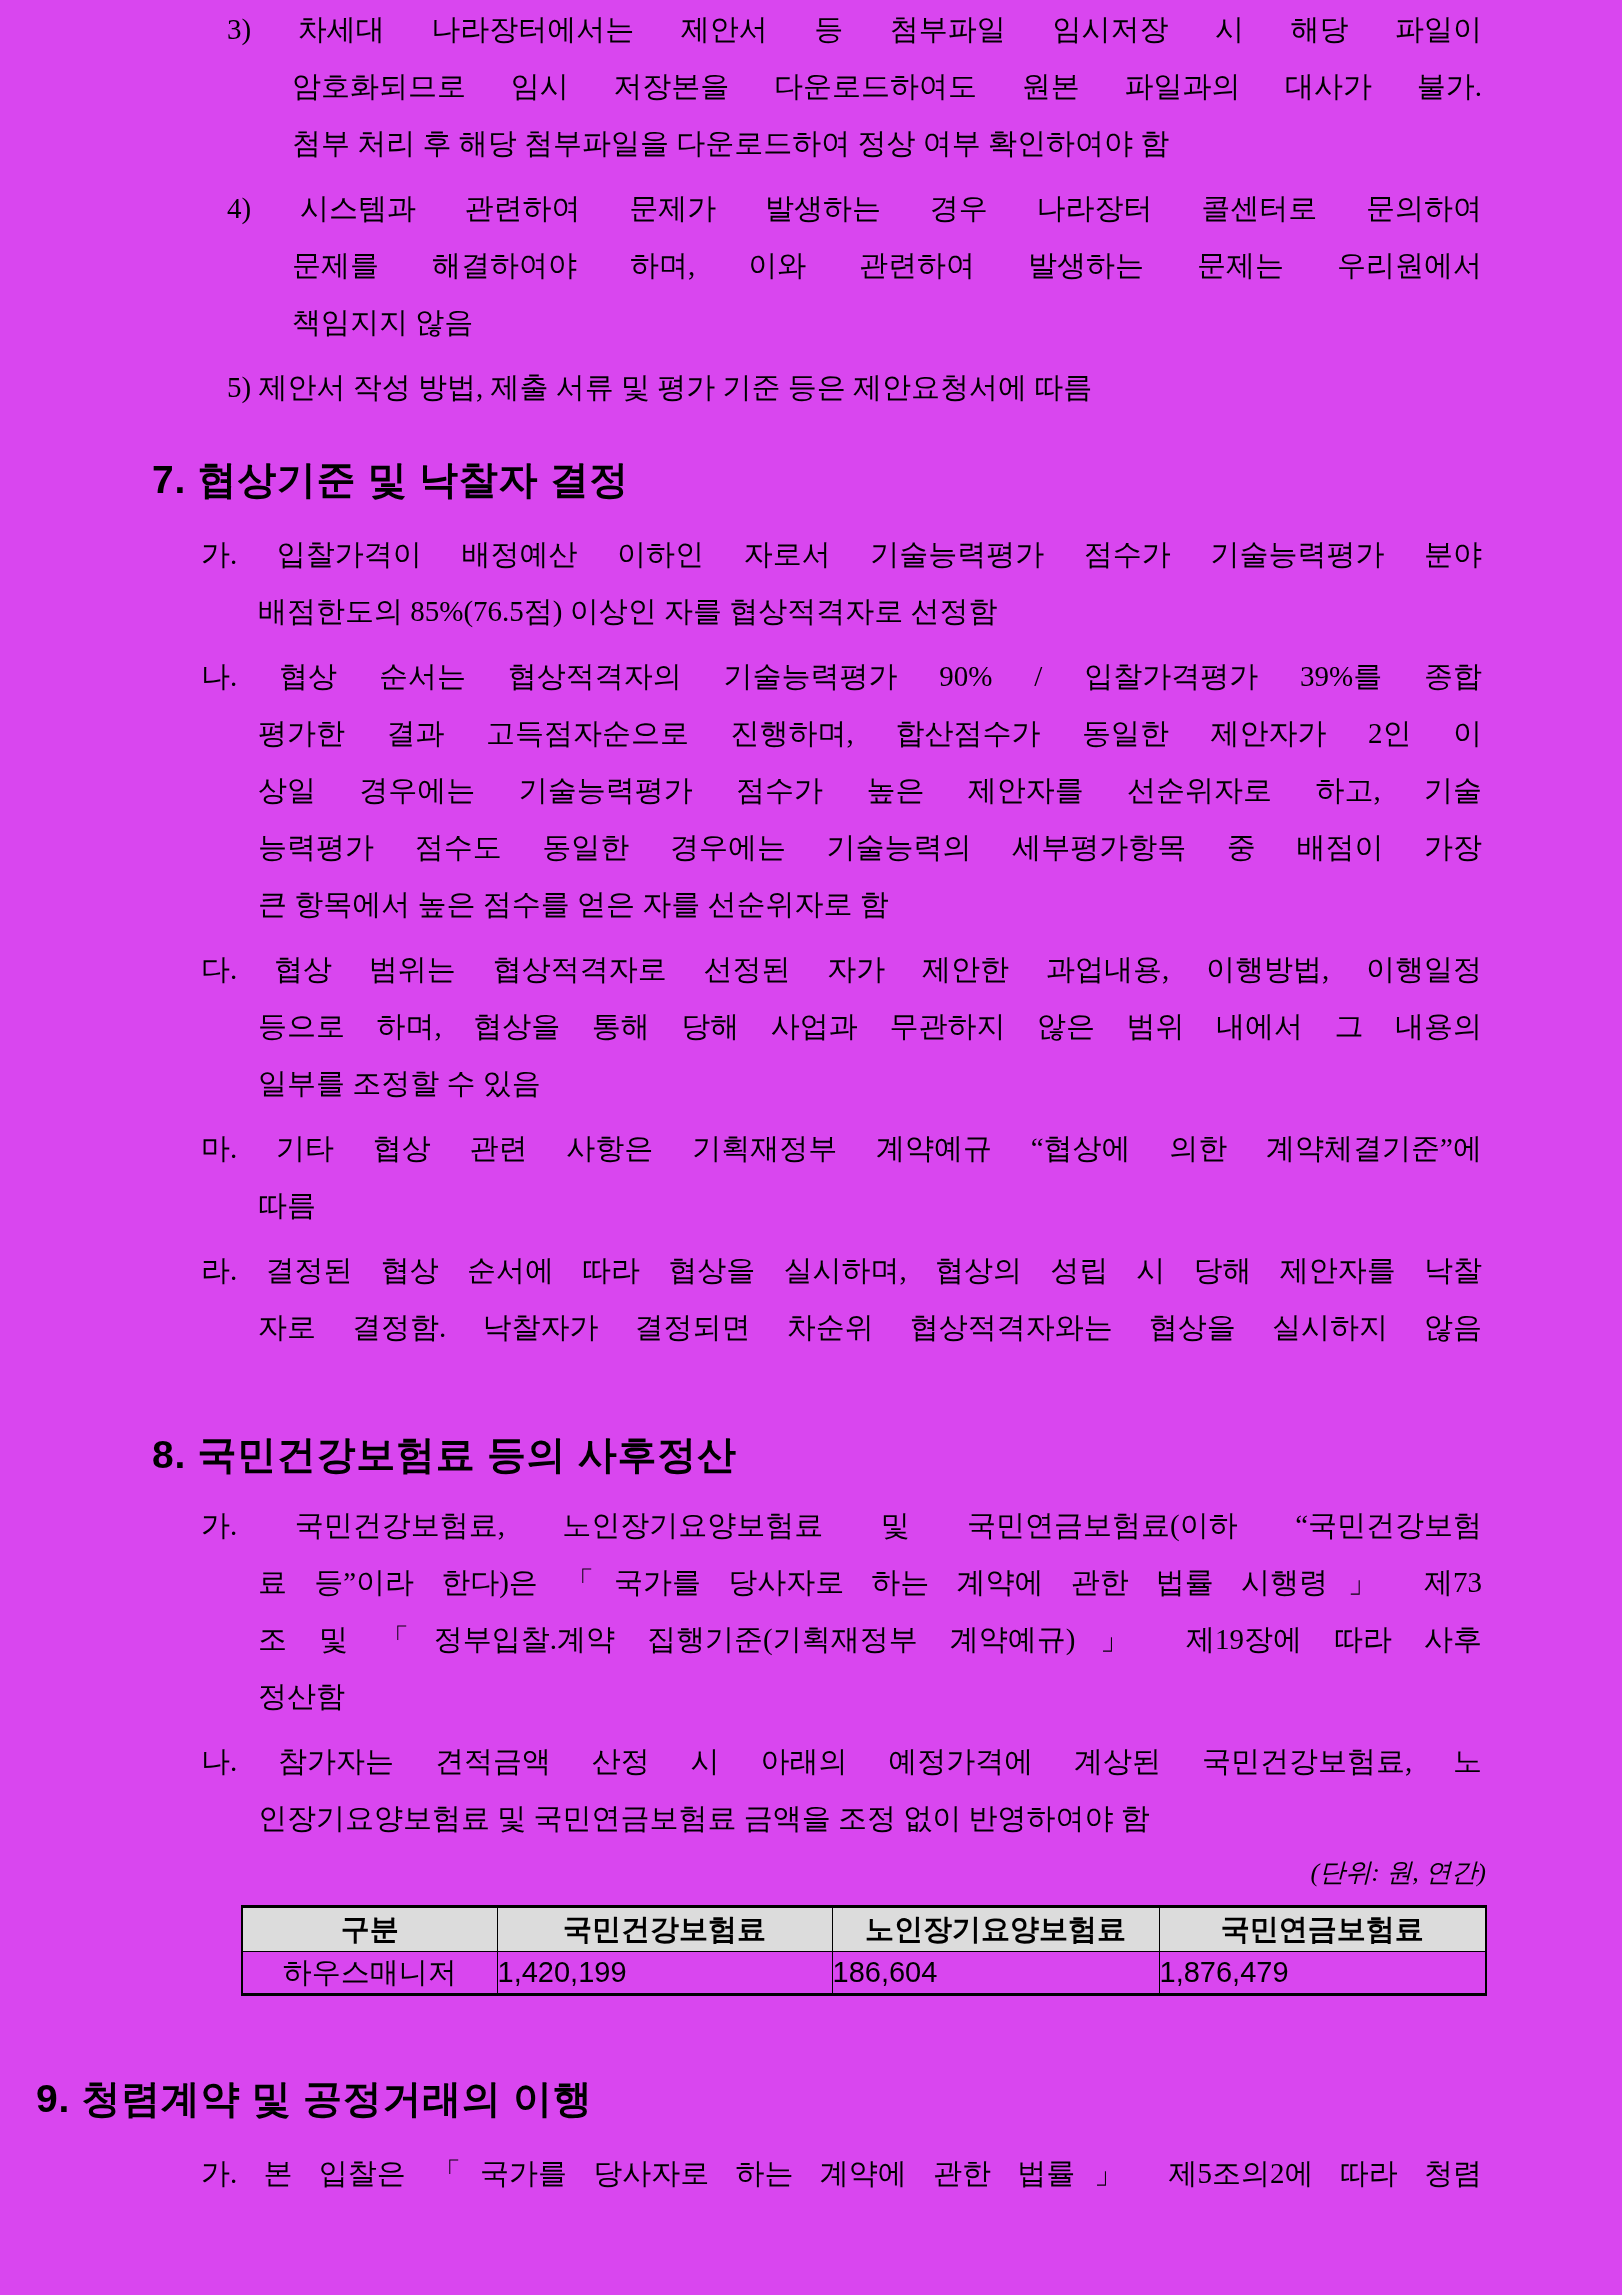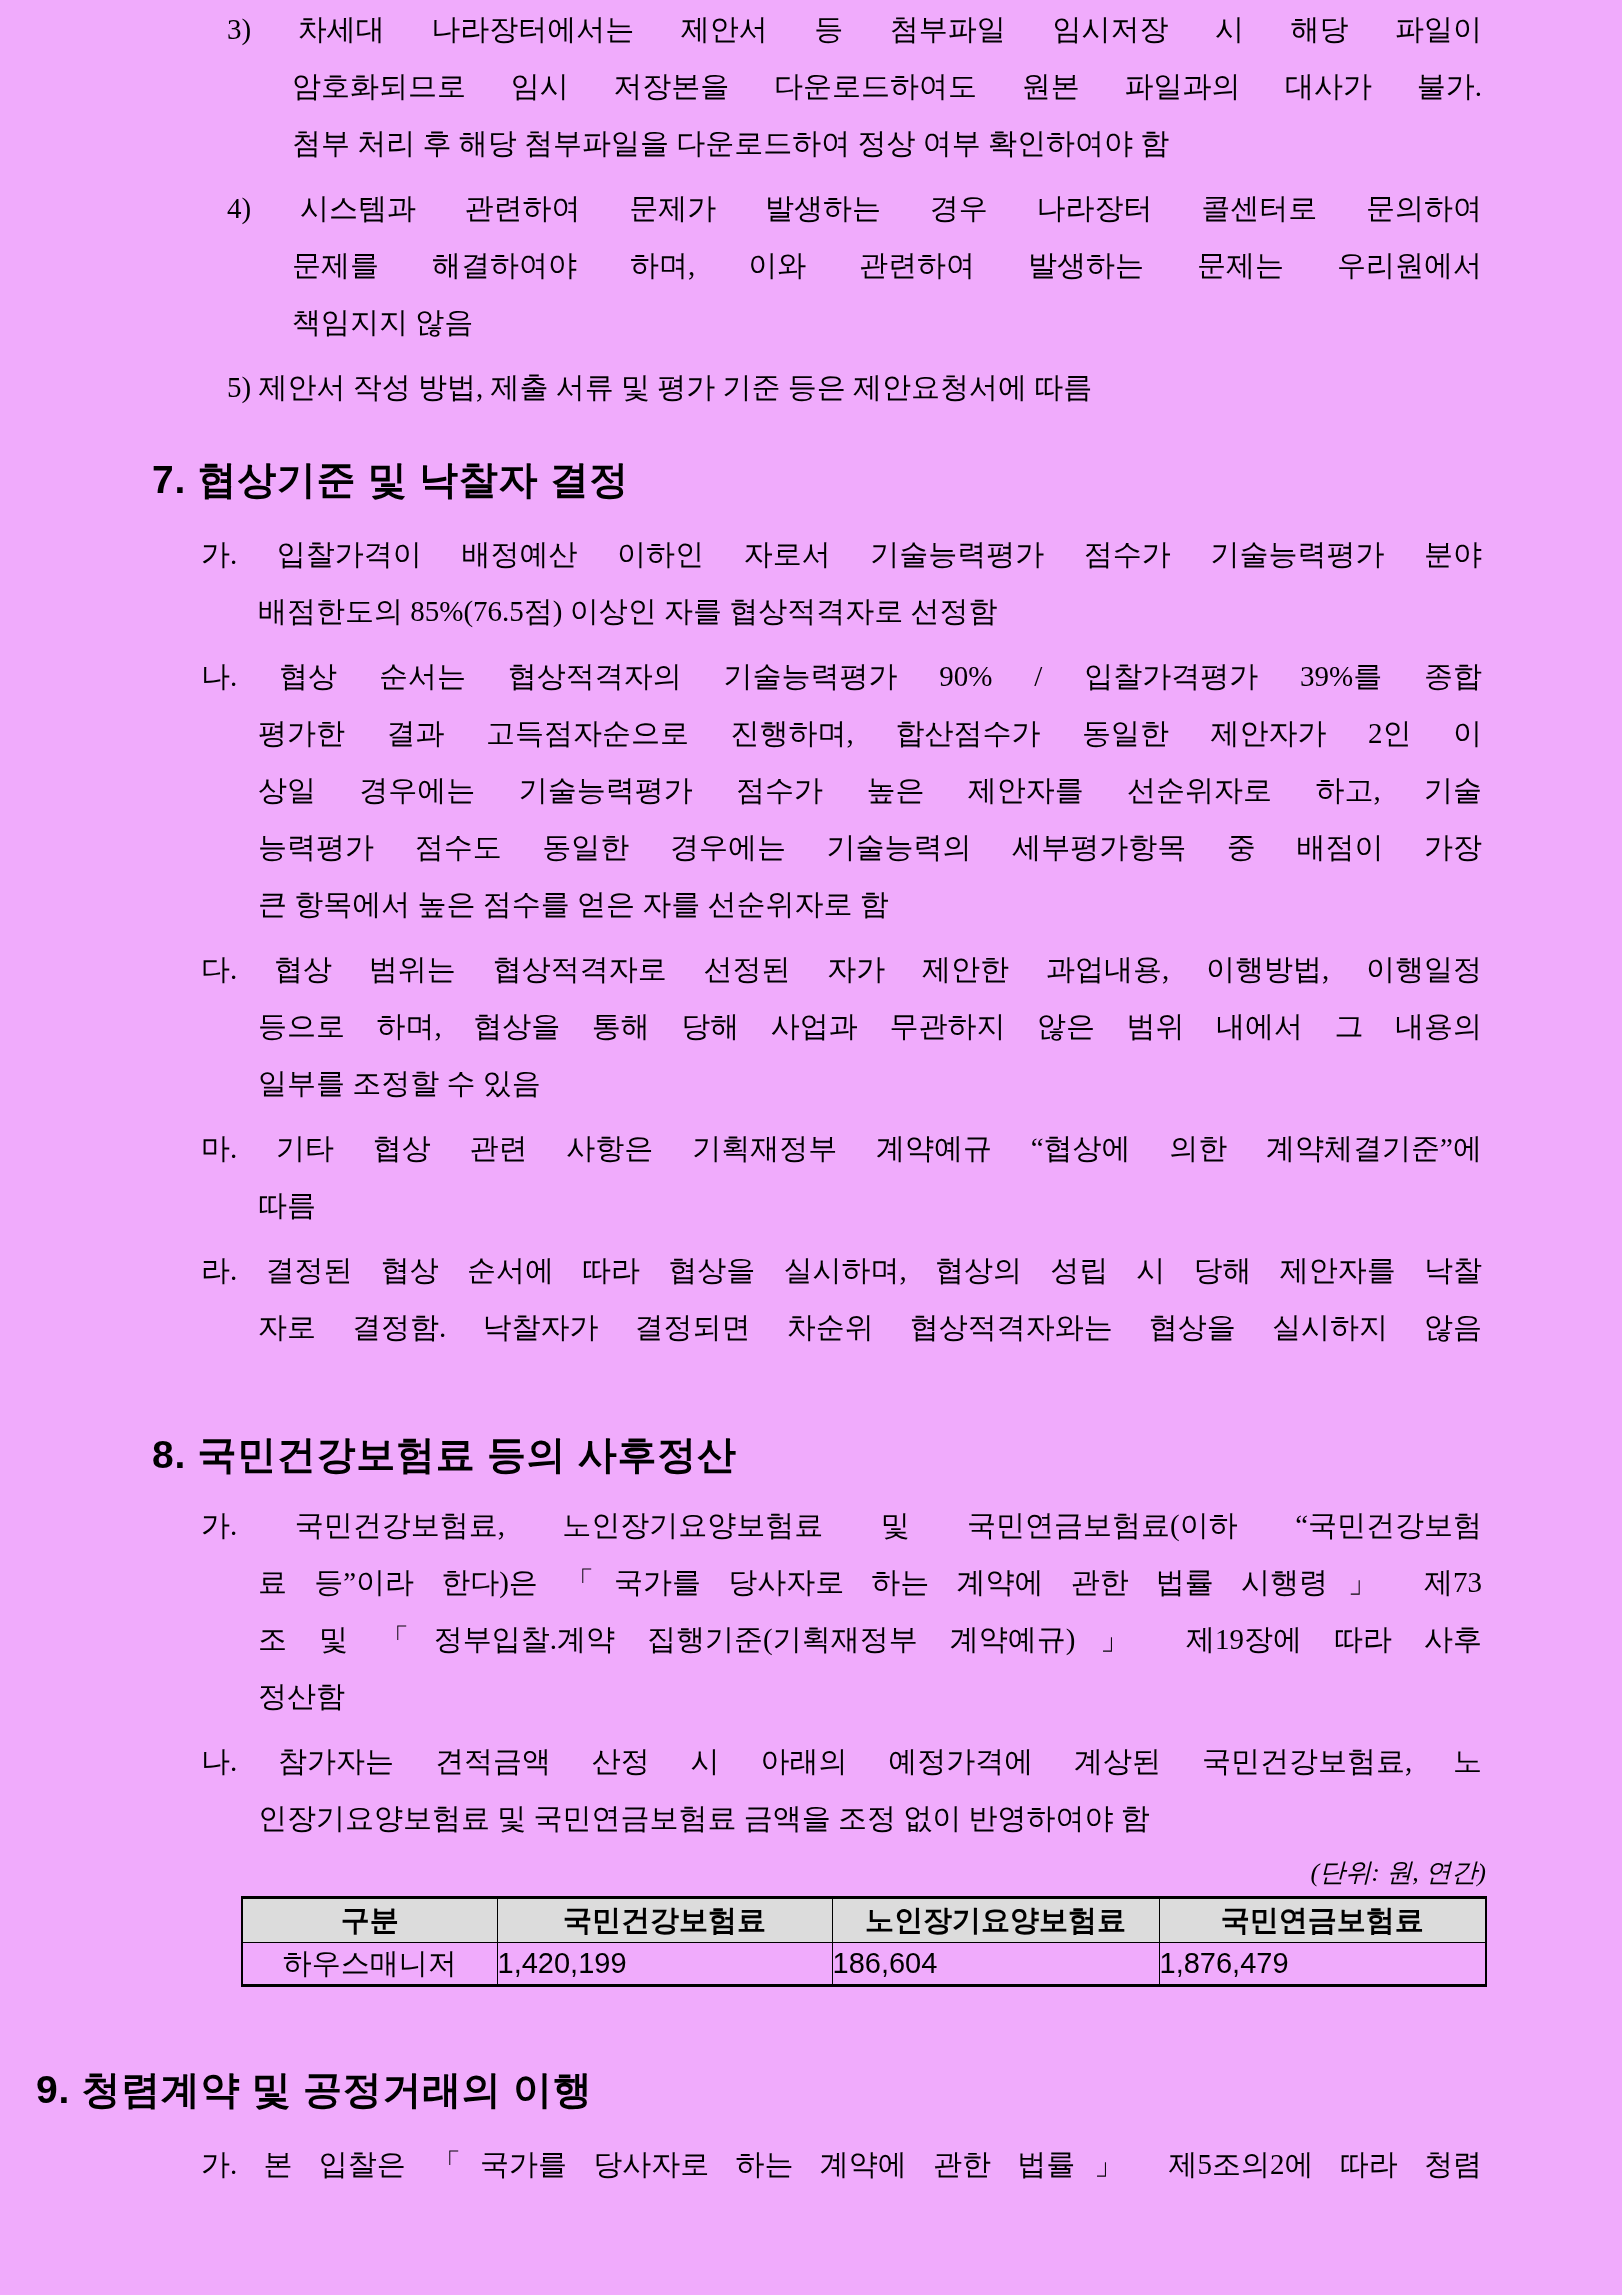--- a/index.html
+++ b/index.html
@@ -1,19 +1,19 @@
 <!DOCTYPE html>
 <html style="font-size:10.5px"><head>
 <meta charset="utf-8">
 <style>
   html, body { margin: 0; padding: 0; background: #888; }
   .page {
     position: relative;
     width: 1623px; height: 2295px;
-    background: #f0abfc;
+    background: #d946ef;
     overflow: hidden;
     color: #000;
   }
   .content { padding-top: 1.3px; }
 
   .para { margin-right: 141px; }
   .num  { margin-left: 292px; }
   .num .ln:first-child { text-indent: -65px; }
   .let  { margin-left: 258px; }
   .let .ln:first-child { text-indent: -57px; }
@@ -32,21 +32,21 @@
     font-weight: 700;
     font-size: 39px;
     line-height: 59px;
     letter-spacing: 0.7px;
     margin-left: 152px;
     margin-right: 141px;
   }
 
   .mb12 { margin-bottom: 7.9px; }
   .mt12 { margin-top: 7.9px; font-style: italic; }
-  .mt14 { margin-top: 4px; }
+  .mt14 { margin-top: 13px; }
   .mt20 { margin-top: 13px; }
   .mt26 { margin-top: 17px; }
   .mt106 { margin-top: 69px; }
   .mt112 { margin-top: 73px; margin-left: 36px; }
   .mt130 { margin-top: 34px; }
 
   .unit {
     margin-left: 241px;
     width: 1245px;
     text-align: right;

